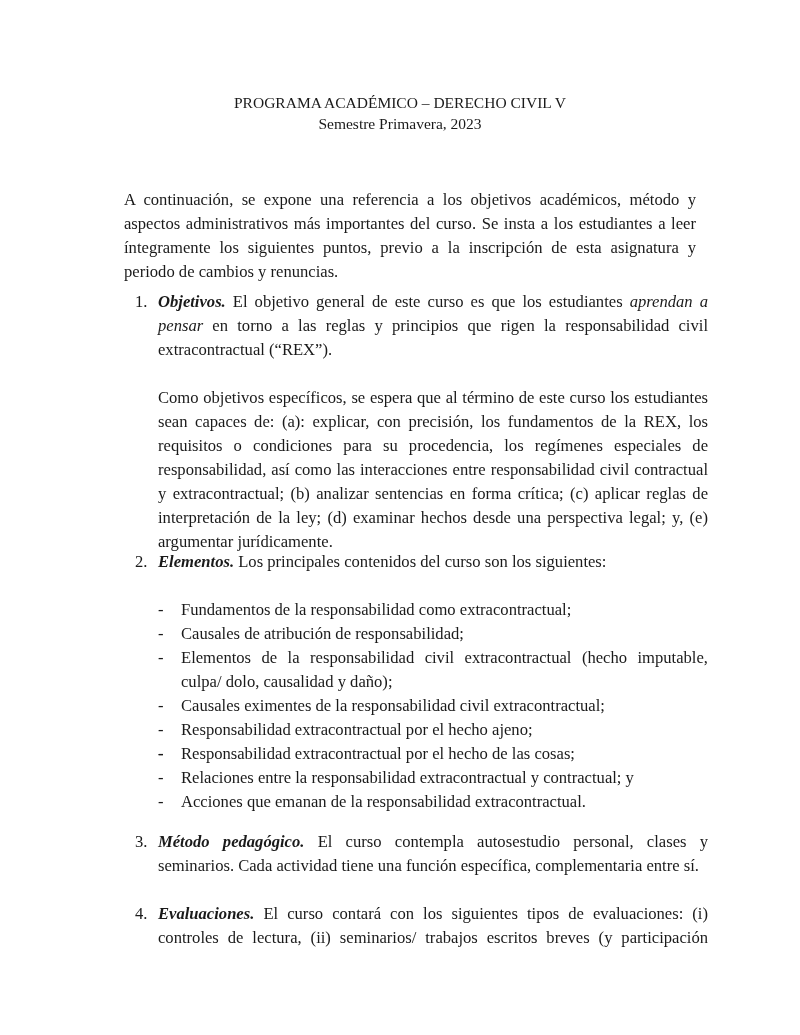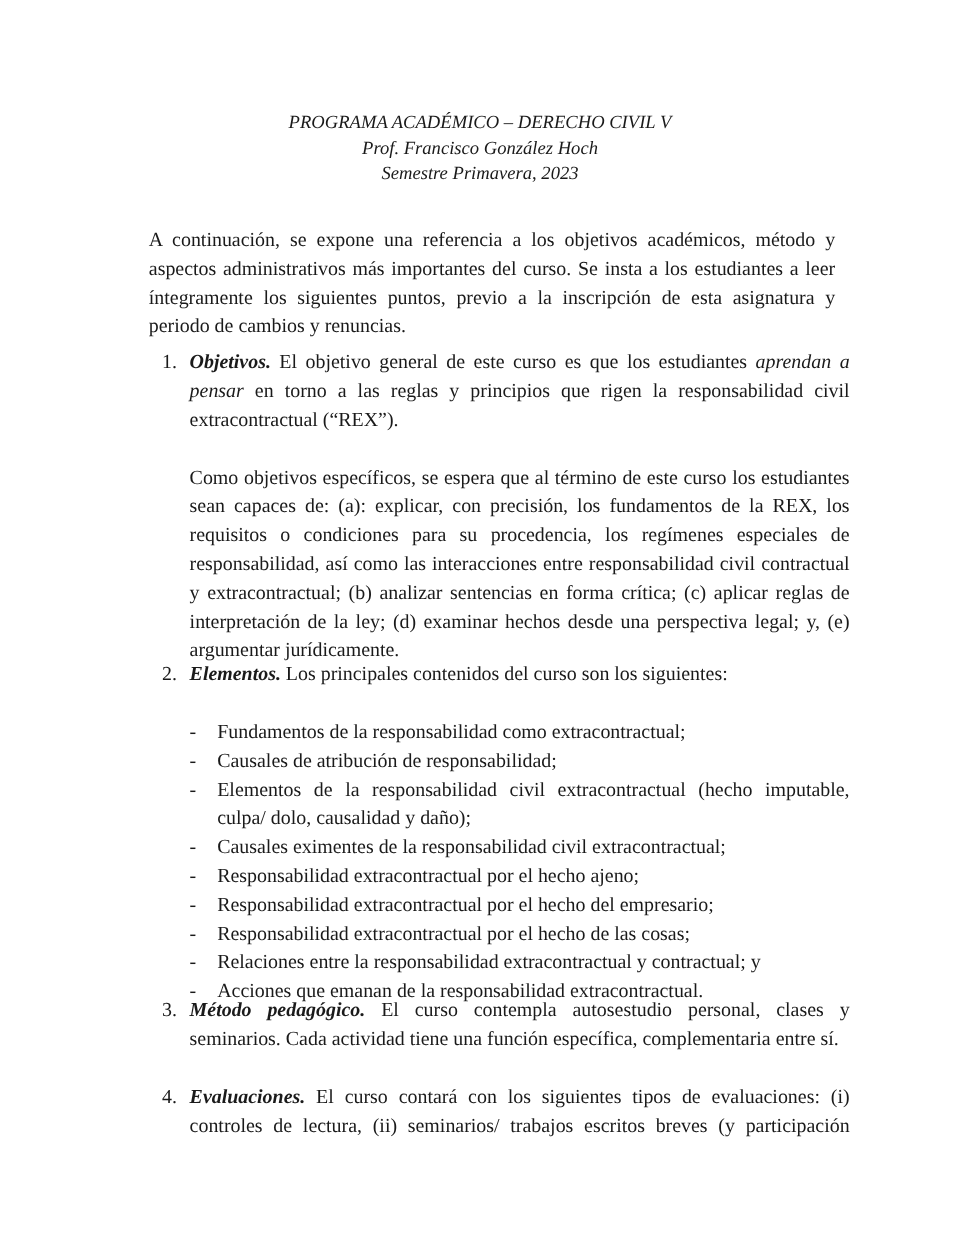--- a/index.html
+++ b/index.html
@@ -3,21 +3,21 @@
 <meta charset="utf-8">
 <style>
   html, body { margin: 0; padding: 0; background: #ffffff; }
   body {
     width: 800px; height: 1035px; position: relative; overflow: hidden;
     font-family: "DejaVu Serif", "Liberation Serif", serif;
     color: #1a1a1a;
   }
   .page { position: absolute; left: 0; top: 0; width: 800px; height: 1035px; background: #fff; }
   .header { position: absolute; left: 0; top: 92px; width: 800px; text-align: center; font-size: 15.5px; line-height: 21px; font-family: "Liberation Serif", serif; }
-  .header div { white-space: nowrap; font-style: italic; }
+  .header div { white-space: nowrap; }
   .body-text { font-family: "Liberation Serif", serif; font-size: 16.6px; line-height: 24px; }
   .intro { position: absolute; left: 112px; top: 176px; width: 596px; text-align: justify; }
   .intro p { margin: 12px; }
   .section { position: absolute; left: 135px; width: 573px; }
   .section .num { position: absolute; left: 0; top: 0; }
   .section .content { margin-left: 23px; text-align: justify; }
   .section p { margin: 0; }
   .section b { font-weight: bold; font-style: italic; }
   .section i { font-style: italic; }
   .sec1 { top: 290px; }
@@ -30,21 +30,20 @@
   .sec4 { top: 902px; }
   .justify-last { text-align-last: justify; }
 </style>
 </head>
 <body>
 
 <div class="page">
 
   <div class="header">
     <div>PROGRAMA ACADÉMICO – DERECHO CIVIL V</div>
-    <div>Prof. Francisco González Hoch</div>
     <div>Semestre Primavera, 2023</div>
   </div>
 
   <div class="intro body-text">
     <p>A continuación, se expone una referencia a los objetivos académicos, método y aspectos administrativos más importantes del curso. Se insta a los estudiantes a leer íntegramente los siguientes puntos, previo a la inscripción de esta asignatura y periodo de cambios y renuncias.</p>
   </div>
 
   <div class="section sec1 body-text">
     <span class="num">1.</span>
     <div class="content">
@@ -56,21 +55,21 @@
   <div class="section sec2 body-text">
     <span class="num">2.</span>
     <div class="content">
       <p><b>Elementos.</b><span> Los principales contenidos del curso son los siguientes:</span></p>
       <ul class="bullets">
         <li><span class="dash">-</span><span>Fundamentos de la responsabilidad como extracontractual;</span></li>
         <li><span class="dash">-</span><span>Causales de atribución de responsabilidad;</span></li>
         <li><span class="dash">-</span><span>Elementos de la responsabilidad civil extracontractual (hecho imputable, culpa/ dolo, causalidad y daño);</span></li>
         <li><span class="dash">-</span><span>Causales eximentes de la responsabilidad civil extracontractual;</span></li>
         <li><span class="dash">-</span><span>Responsabilidad extracontractual por el hecho ajeno;</span></li>
-        <li><span class="dash">-</span><span>Responsabilidad extracontractual por el hecho del empresario;</span></li>
+        <li><span class="dash">-</span></li>
         <li><span class="dash">-</span><span>Responsabilidad extracontractual por el hecho de las cosas;</span></li>
         <li><span class="dash">-</span><span>Relaciones entre la responsabilidad extracontractual y contractual; y</span></li>
         <li><span class="dash">-</span><span>Acciones que emanan de la responsabilidad extracontractual.</span></li>
       </ul>
     </div>
   </div>
 
   <div class="section sec3 body-text">
     <span class="num">3.</span>
     <div class="content">

